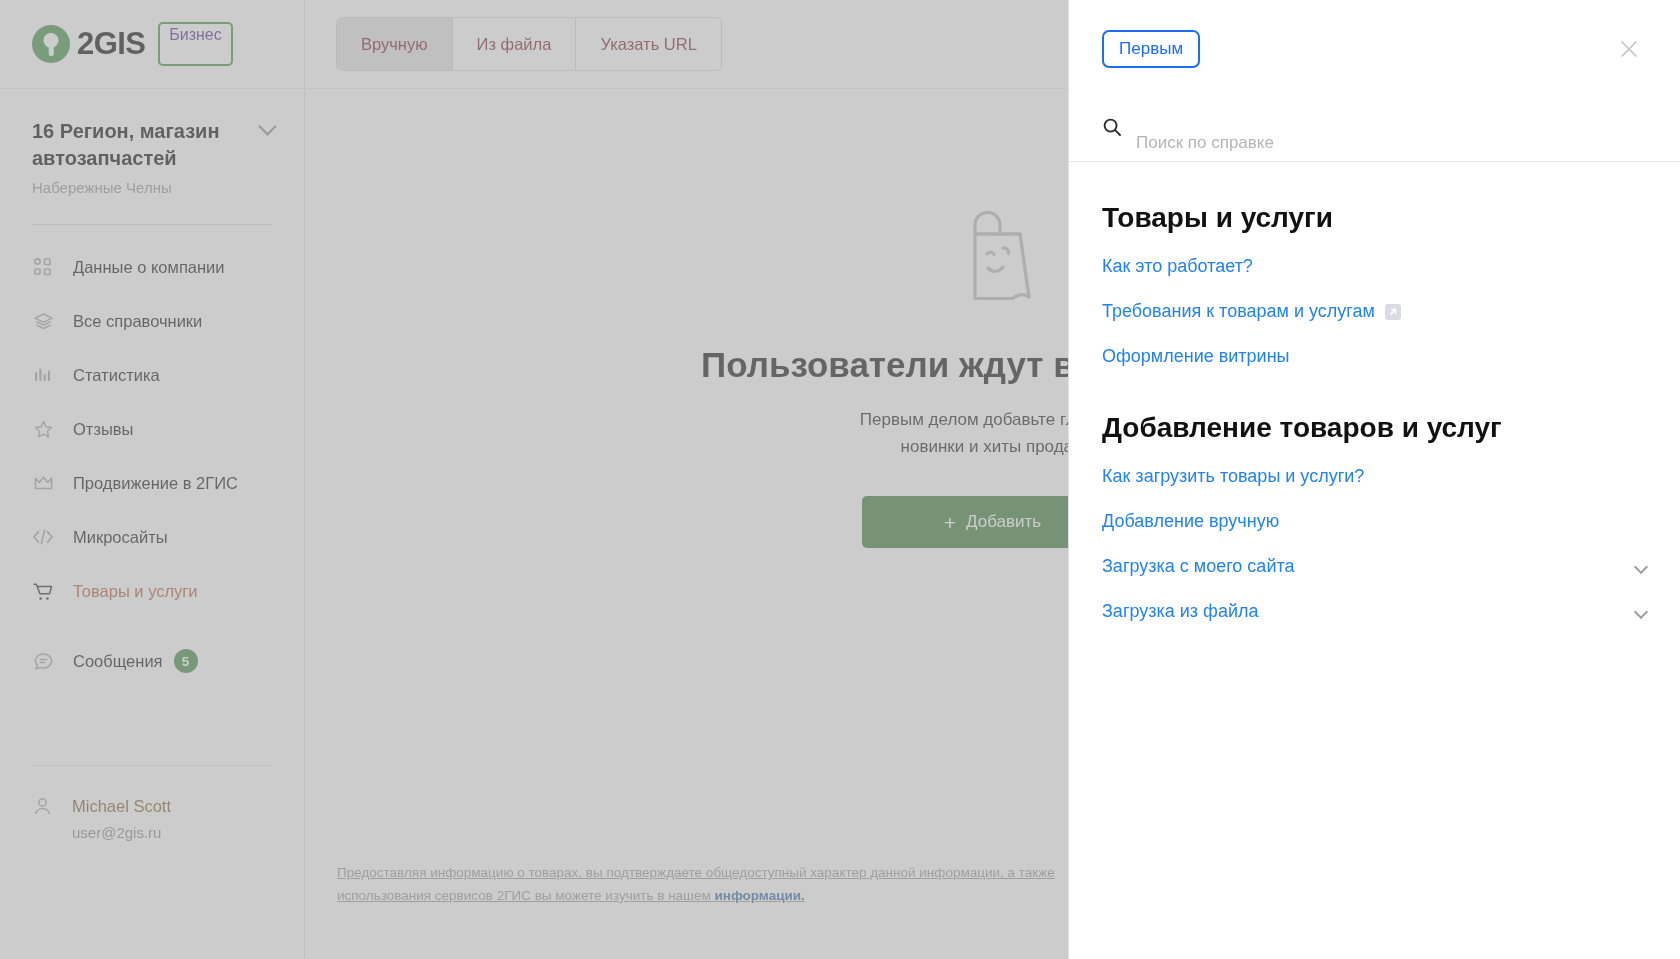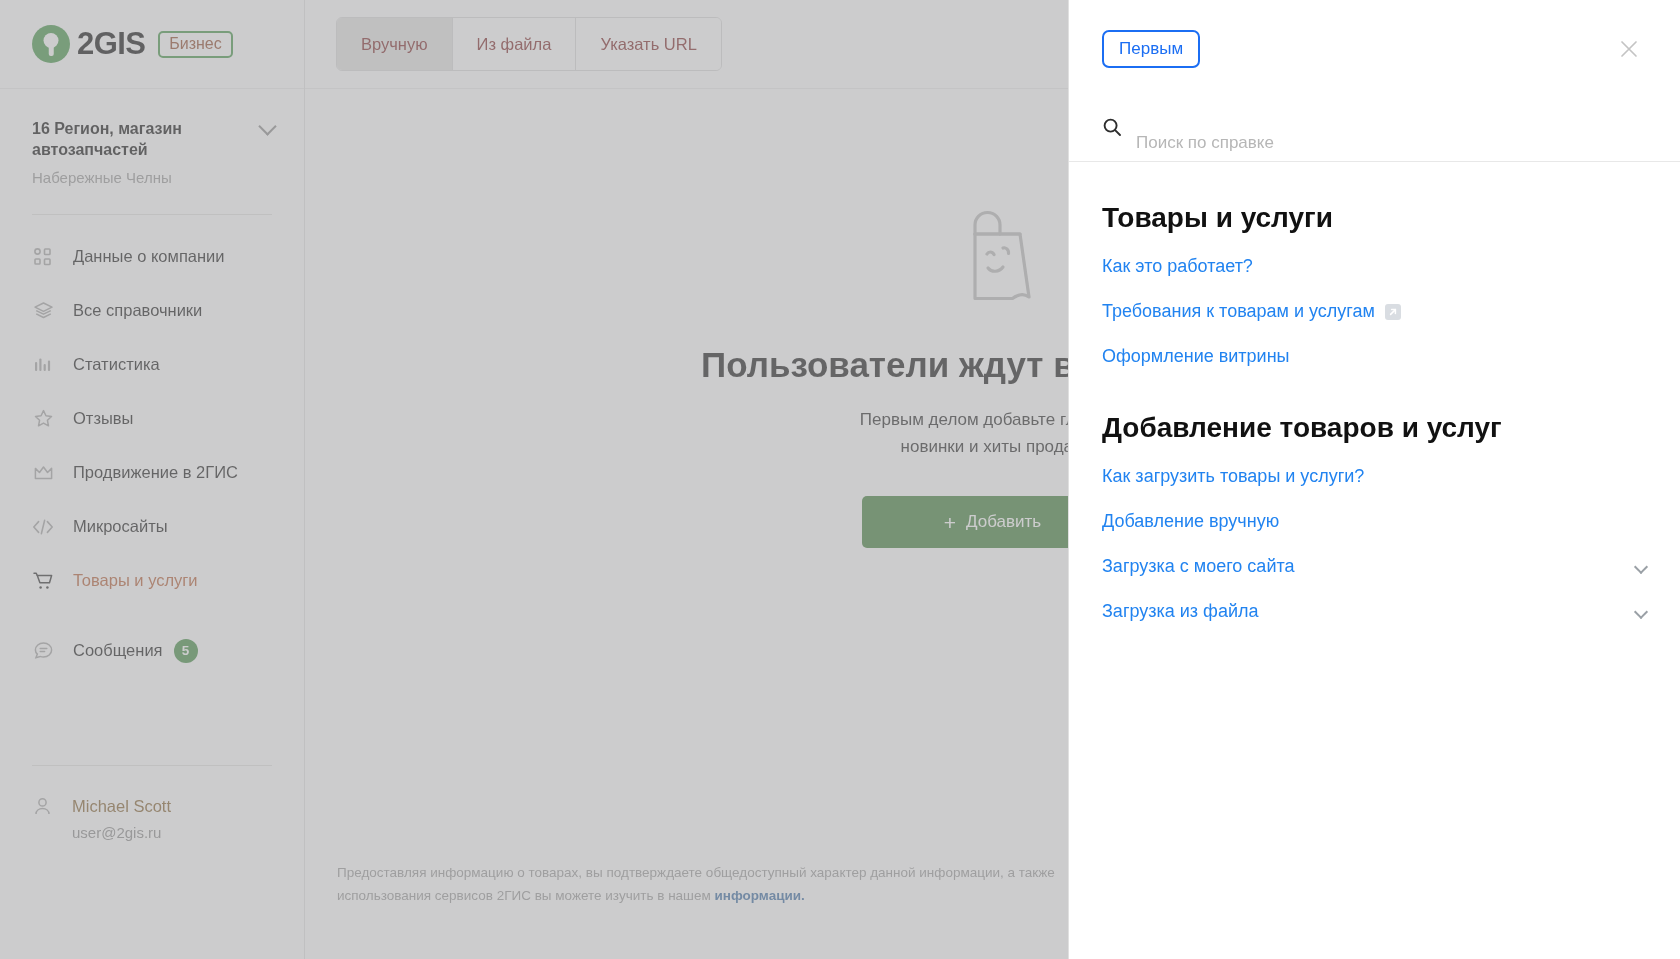--- a/index.html
+++ b/index.html
@@ -69,33 +69,33 @@
     border-radius: 0 0 2px 2px;
     background: #ffffff;
   }
   .logo-text {
     font-size: 31px; font-weight: 700; letter-spacing: -0.6px;
     color: #141414; margin-left: 7px;
   }
   .logo-badge {
     margin-left: 13px;
     border: 2px solid #19aa1e;
-    color: #c2410c;
+    color: #6d28d9;
     border-radius: 5px;
     font-size: 16px;
-    padding: 3px 9px 4px;
+    padding: 3px 9px 21px;
     line-height: 1;
   }
 
   .org {
     padding: 29px 32px 0 32px;
     position: relative;
   }
   .org-name {
-    font-size: 16px; font-weight: 700; color: #141414;
+    font-size: 20px; font-weight: 700; color: #141414;
     line-height: 1.33; width: 215px;
   }
   .org-city {
     margin-top: 8px;
     font-size: 15px; color: #9a9a9a;
   }
   .org-chev {
     position: absolute; right: 30px; top: 31px;
     width: 13px; height: 13px;
     border-right: 2px solid #8e8e8e;
@@ -241,20 +241,21 @@
     gap: 10px;
     cursor: pointer;
   }
   .add-btn .plus { font-size: 21px; line-height: 1; font-weight: 400; }
 
   .legal {
     position: absolute;
     left: 32px; right: 28px; bottom: 52px;
     font-size: 13.5px; color: #9b9b9b;
     line-height: 1.65;
+    text-decoration: underline;
   }
   .legal a { color: #1b74d6; font-weight: 700; text-decoration: none; }
 
   
   .drawer {
     position: absolute;
     top: 0; right: 0;
     width: 612px; height: 959px;
     background: #ffffff;
     border-left: 1px solid #e0e0e0;

